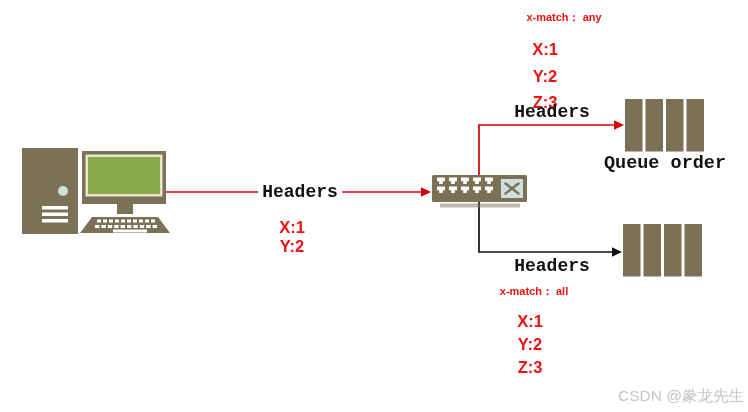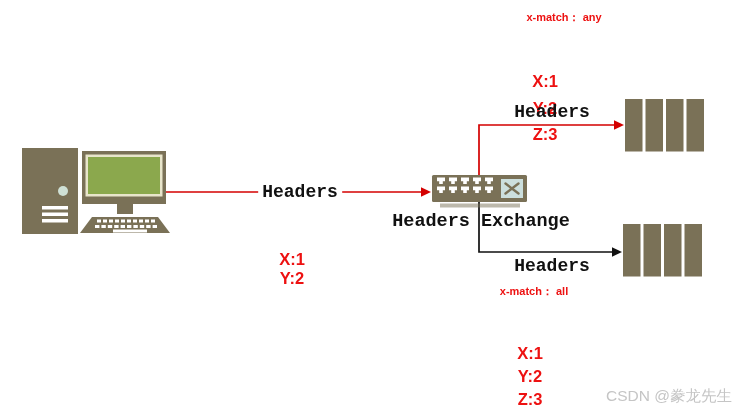--- a/index.html
+++ b/index.html
@@ -6,41 +6,41 @@
   html,body { background:#fff; }
   body { font-family:"Liberation Sans", sans-serif; }
   .canvas { position:relative; width:748px; height:412px; background:#fff; overflow:hidden; }
   .canvas > svg { position:absolute; display:block; }
 
   .lbl { position:absolute; transform:translateX(-50%); font-weight:700; white-space:nowrap; line-height:1.1; }
   .black { color:var(--ink); font-size:18px;font-family:Liberation Mono, monospace; }
   .big { font-size:18.5px; }
   .red { color:var(--red_text); }
   .xmatch { font-size:11px; }
-  .vals { font-size:16.5px; text-align:center;margin-top:32px; }
+  .vals { font-size:16.5px; text-align:center; }
   .bgw { background:#fff; padding:0 4px; }
 
   .olive { fill:var(--olive); }
   .cream { fill:var(--cream); }
   .green { fill:var(--screen_green); }
   .vent { fill:#ffffff; }
   .btn { fill:var(--button); }
   .keys { stroke:#ffffff; stroke-width:3.2; fill:none; }
   .space { fill:#ffffff; }
 
   .redline { stroke:var(--red_line); stroke-width:1.7; fill:none; }
   .blackline { stroke:var(--ink); stroke-width:1.7; fill:none; }
   .redfill { fill:var(--red_line); }
   .blackfill { fill:var(--ink); }
 
   .shadow { fill:var(--olive); opacity:.5; }
   .xbox { fill:var(--xbox_blue); }
   .xline { stroke:var(--olive); stroke-width:2.4; fill:none; stroke-linecap:round; }
 
-  .wm { position:absolute; right:16px; top:386px; color:var(--watermark_gray); font-size:15.5px; font-weight:400; }
+  .wm { position:absolute; right:4px; top:386px; color:var(--watermark_gray); font-size:15.5px; font-weight:400; }
 </style>
 </head>
 <body>
 
 <div class="canvas">
 
   <svg viewBox="0 0 748 412" style="left:0;top:0;width:748px;height:412px">
     <g>
       <path class="redline" d="M166 192 H423"></path>
       <polygon class="redfill" points="431,192 421,187.3 421,196.7"></polygon>
@@ -114,29 +114,29 @@
     <rect class="olive" x="61.5" y="0" width="17.5" height="52.5"></rect>
   </svg>
 
   <div class="lbl black" style="left:300px;top:183px"><span class="bgw">Headers</span></div>
 
   <div class="lbl red vals" style="left:292px;top:218px;line-height:18.5px">
     <div>X:1</div>
     <div>Y:2</div>
   </div>
 
-  <div class="lbl black big" style="left:481px;top:212px">Headers Exchange</div>
 
   <div class="lbl red xmatch" style="left:564px;top:11px">x-match： any</div>
   <div class="lbl red vals" style="left:545px;top:36px;line-height:26.6px">
     <div>X:1</div>
     <div>Y:2</div>
     <div>Z:3</div>
   </div>
   <div class="lbl black" style="left:552px;top:103px">Headers</div>
+  <div class="lbl black big" style="left:665px;top:154px">Queue order</div>
 
   <div class="lbl black" style="left:552px;top:257px">Headers</div>
   <div class="lbl red xmatch" style="left:534px;top:285px">x-match： all</div>
   <div class="lbl red vals" style="left:530px;top:310px;line-height:23px">
     <div>X:1</div>
     <div>Y:2</div>
     <div>Z:3</div>
   </div>
 
   <div class="wm">CSDN @豢龙先生</div>

